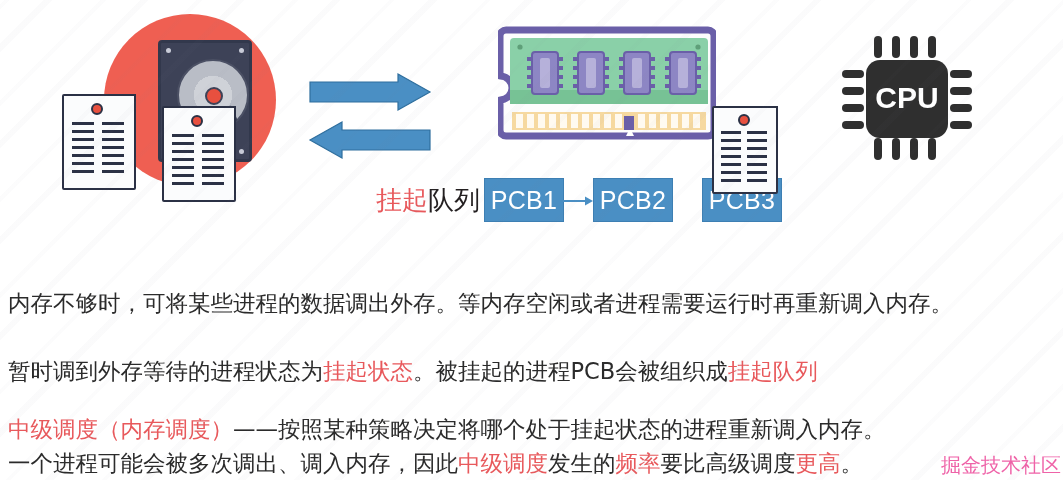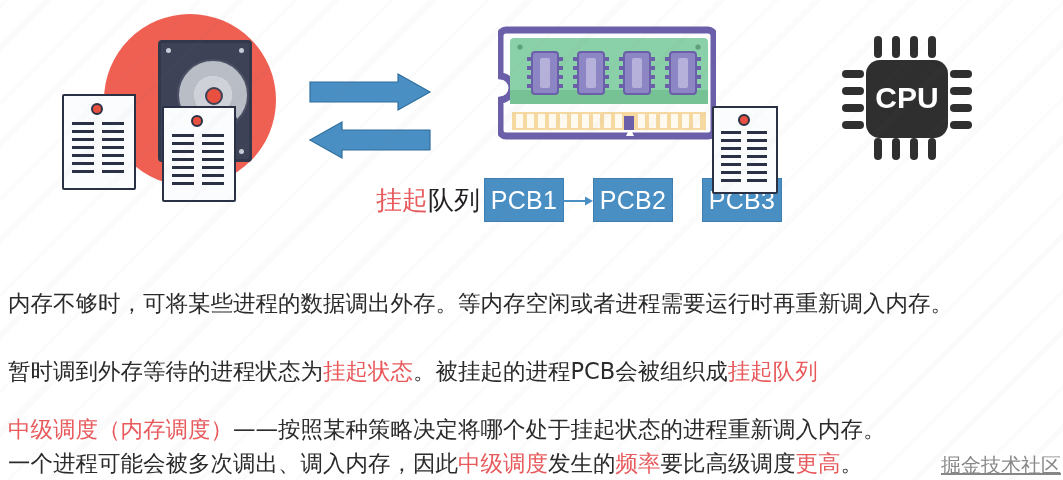--- a/index.html
+++ b/index.html
@@ -89,22 +89,22 @@
     font-family:"DejaVu Sans","Liberation Sans",sans-serif;
     font-size:22.5px;color:#2b2b2b;white-space:nowrap;letter-spacing:0px;
   }
   .tline .red{color:#e8595c;}
   #line1{position:absolute;left:8px;top:20px;}
   #line2{position:absolute;left:8px;top:88px;}
   #line3{position:absolute;left:8px;top:146px;}
   #line4{position:absolute;left:8px;top:180px;}
 
   #watermark{
-    position:absolute;right:2px;top:452px;font-size:20px;color:#737373;opacity:.85;
-    font-family:"DejaVu Sans","Liberation Sans",sans-serif;white-space:nowrap;z-index:50;text-decoration:underline;
+    position:absolute;right:2px;top:452px;font-size:20px;color:#ec4899;opacity:.85;
+    font-family:"DejaVu Sans","Liberation Sans",sans-serif;white-space:nowrap;z-index:50;
   }
 </style>
 </head>
 <body>
 
 <div id="illus">
 
   <div id="disk-group">
     <div id="disk-circle"></div>
 

